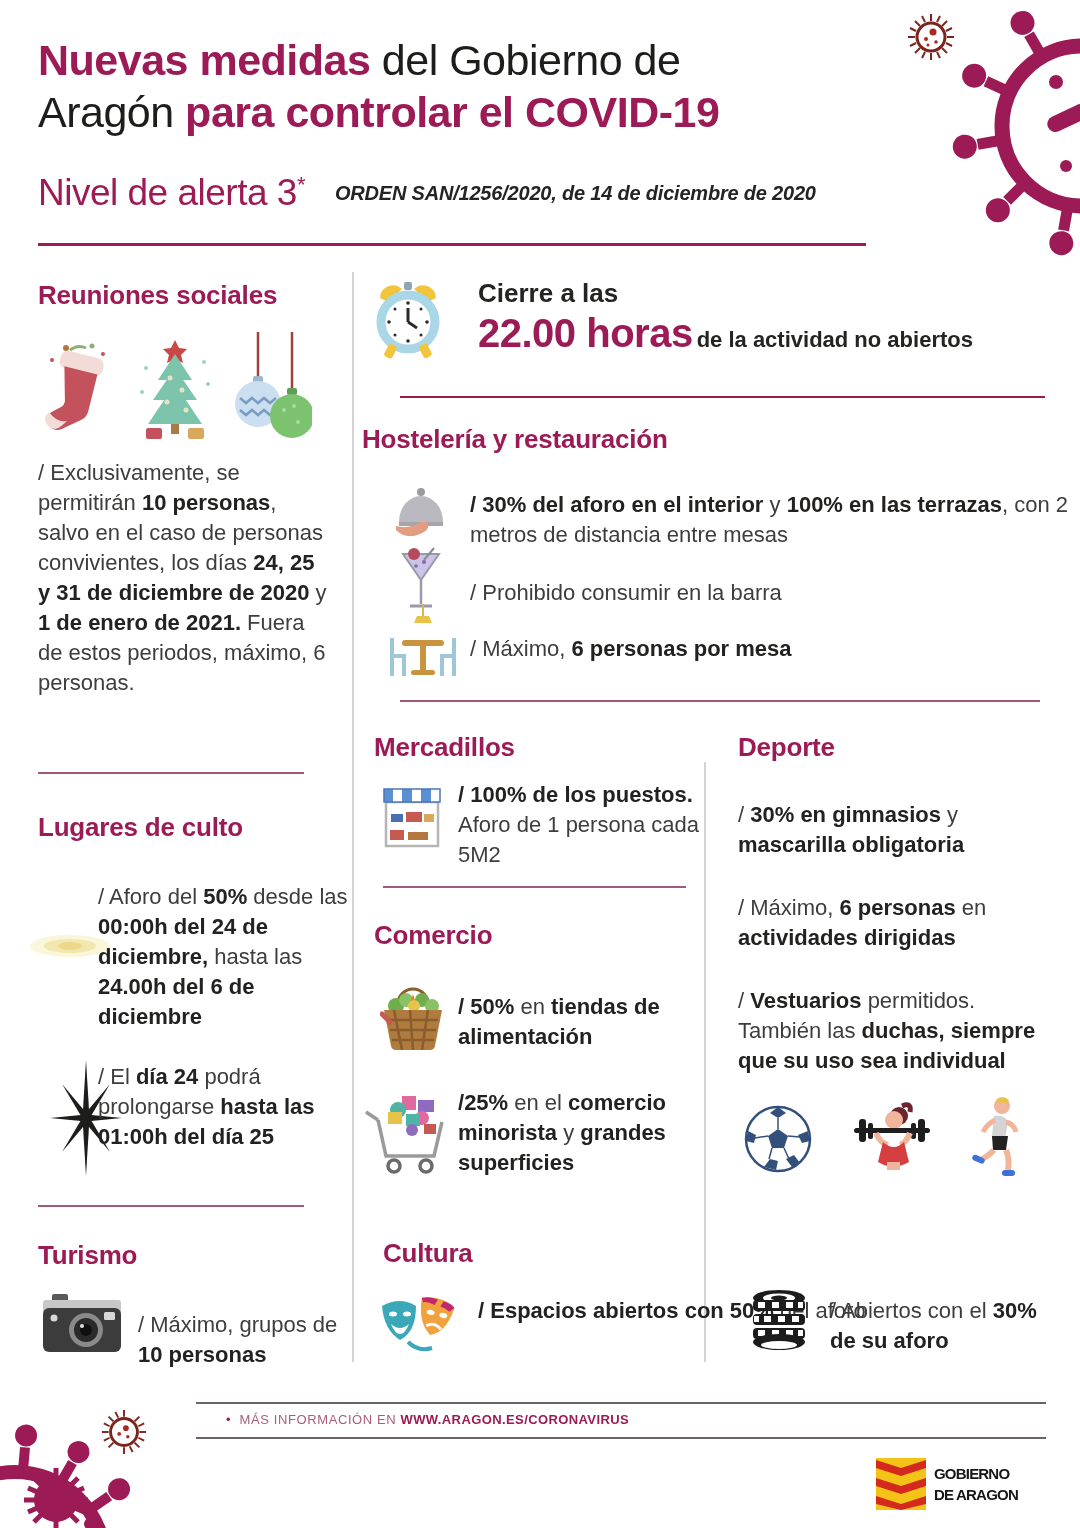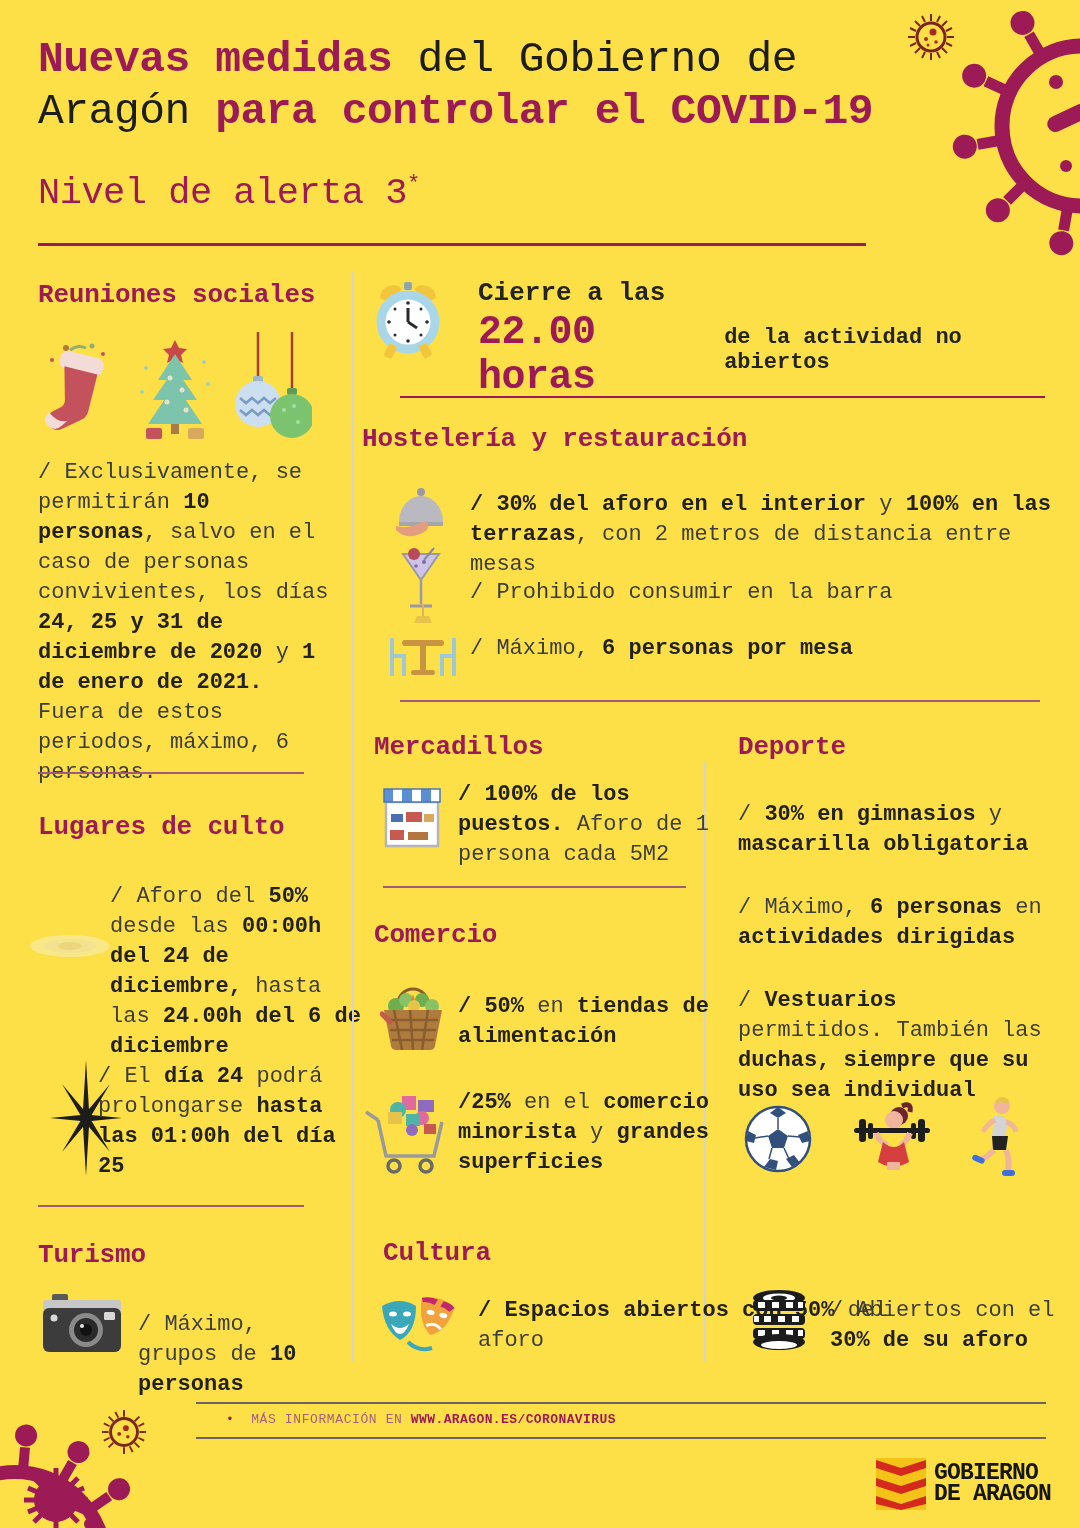--- a/index.html
+++ b/index.html
@@ -1,17 +1,17 @@
 <!DOCTYPE html>
 <html><head>
 <meta charset="utf-8">
 <style>
   html,body{margin:0;padding:0;background:#e9e9e9;}
-  .page{position:relative;width:1080px;height:1528px;margin:0 auto;background:#fde047;
-        overflow:hidden;font-family:Liberation Mono, monospace;color:#3a3a39;}
+  .page{position:relative;width:1080px;height:1528px;margin:0 auto;background:#ffffff;
+        overflow:hidden;font-family:Liberation Sans, sans-serif;color:#3a3a39;}
   .abs{position:absolute;}
   
   .title{font-size:43px;line-height:1.22;font-weight:400;color:#1d1d1b;letter-spacing:-0.5px;}
   .title b{font-weight:700;}
   .accent{color:#9c1b56;}
   .nivel{font-size:37px;font-weight:400;color:#9c1b56;letter-spacing:-0.5px;}
   .nivel sup{font-size:22px;}
   .orden{font-size:20px;font-weight:700;font-style:italic;color:#242423;letter-spacing:-0.2px;}
   .h2{font-size:26px;font-weight:700;color:#9c1b56;letter-spacing:-0.2px;}
   .txt{font-size:22px;line-height:30px;color:#3d3d3c;}
@@ -19,35 +19,36 @@
   .big-time{font-size:40px;font-weight:700;color:#9c1b56;letter-spacing:-0.5px;}
   .cierre-l1{font-size:26px;font-weight:700;color:#242423;}
   .cierre-suffix{font-size:22px;font-weight:700;color:#242423;}
   
   .rule{position:absolute;background:#9c1b56;}
   .rule-soft{position:absolute;background:#a2597a;}
   .vsep{position:absolute;width:2px;background:#d4d4d4;}
   .f-line{position:absolute;height:2px;background:#6e6161;}
   .footer-info{font-size:13px;letter-spacing:0.6px;color:#a85d7f;font-weight:400;}
   .footer-info b{color:#9c1b56;font-weight:700;letter-spacing:0.4px;}
-  .logo-text{font-size:23px;line-height:21px;font-weight:700;color:#161616;letter-spacing:-0.8px;}
+  .logo-text{font-size:15px;line-height:21px;font-weight:700;color:#161616;letter-spacing:-0.8px;}
   .icon{display:block;}
 </style>
 </head>
 <body>
 
 <div class="page">
 
   <div class="abs title" style="left:38px;top:34px;width:850px;">
     <div><b class="accent">Nuevas medidas</b><span> del Gobierno de</span></div>
     <div><span>Aragón </span><b class="accent">para controlar el COVID-19</b></div>
   </div>
 
   <div class="abs" style="left:38px;top:172px;display:flex;align-items:center;gap:30px;">
     <div class="nivel"><span>Nivel de alerta 3</span><sup>*</sup></div>
+    <div class="orden">ORDEN SAN/1256/2020, de 14 de diciembre de 2020</div>
   </div>
 
   <div class="rule" style="left:38px;top:243px;width:828px;height:3px;"></div>
 
   <svg class="abs icon" style="left:952px;top:6px;" width="200" height="255" viewBox="0 0 200 255">
     <g stroke="#9c1b56" fill="#9c1b56">
       <circle cx="130" cy="120" r="80" fill="none" stroke-width="15"></circle>
       <g stroke-width="11">
         <g transform="rotate(100 130 120)">
             <line x1="212" y1="120" x2="236" y2="120"></line>
@@ -179,21 +180,21 @@
 
   <div class="rule-soft" style="left:38px;top:772px;width:266px;height:2px;"></div>
 
   <div class="abs h2" style="left:38px;top:812px;">Lugares de culto</div>
 
   <svg class="abs icon" style="left:28px;top:922px;" width="84" height="48" viewBox="0 0 84 48">
     <ellipse cx="42" cy="24" rx="40" ry="11" fill="#f5eebc" opacity="0.55"></ellipse>
     <ellipse cx="42" cy="24" rx="26" ry="7" fill="#eedd94" opacity="0.6"></ellipse>
     <ellipse cx="42" cy="24" rx="12" ry="4" fill="#e8cf6e" opacity="0.6"></ellipse>
   </svg>
-  <div class="abs txt" style="left:110px;top:882px;width:252px;"><span>/ Aforo del </span><b>50%</b><span>  desde las </span><b>00:00h del 24 de diciembre,</b><span> hasta las </span><b>24.00h del 6 de diciembre</b></div>
+  <div class="abs txt" style="left:98px;top:882px;width:252px;"><span>/ Aforo del </span><b>50%</b><span>  desde las </span><b>00:00h del 24 de diciembre,</b><span> hasta las </span><b>24.00h del 6 de diciembre</b></div>
 
   <svg class="abs icon" style="left:48px;top:1060px;" width="76" height="116" viewBox="0 0 76 116">
     <g fill="#1d1d1b">
       <path d="M38 0 L41.5 58 L38 116 L34.5 58 Z"></path>
       <path d="M2 58 L38 54.5 L74 58 L38 61.5 Z"></path>
       <path d="M14 24 L40 55 L62 92 L36 61 Z"></path>
       <path d="M62 24 L36 55 L14 92 L40 61 Z"></path>
     </g>
   </svg>
   <div class="abs txt" style="left:98px;top:1062px;width:252px;"><span>/ El </span><b>día 24</b><span> podrá prolongarse </span><b>hasta las 01:00h del día 25</b></div>

